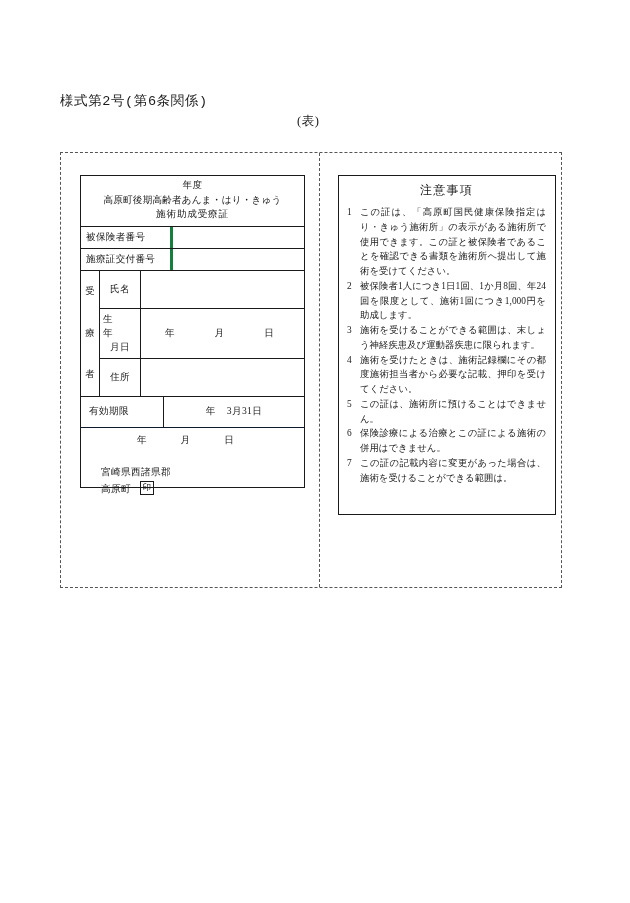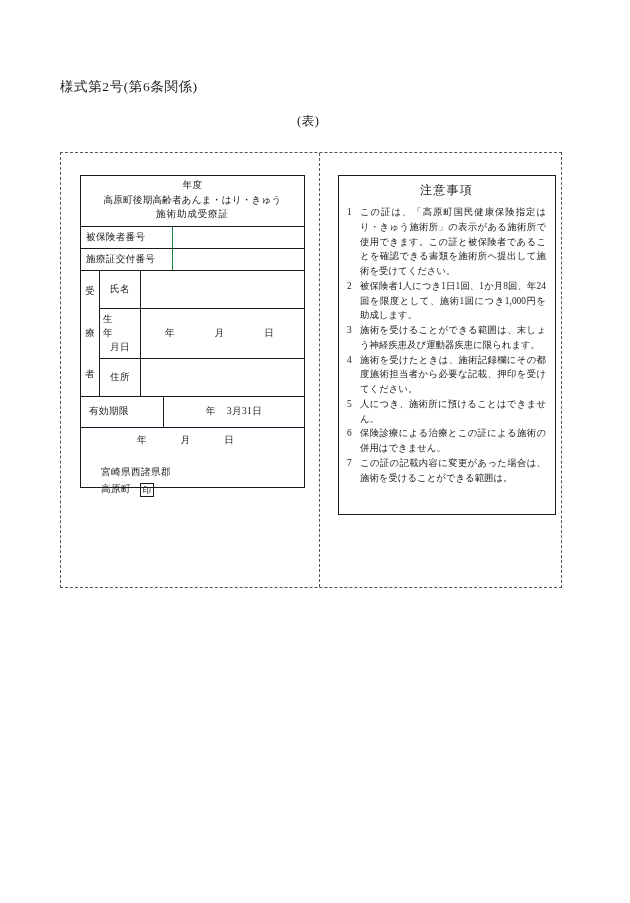--- a/index.html
+++ b/index.html
@@ -13,24 +13,25 @@
     position: relative;
     font-family: "Liberation Serif", "DejaVu Serif", serif;
     color: #1a1a1a;
     overflow: hidden;
   }
 
   
   .form-number {
     position: absolute;
     left: 60px;
-    top: 78px;
+    top: 92px;
     font-size: 13.5px;
     letter-spacing: 0.6px;
     white-space: nowrap;
+    font-family: Liberation Mono, monospace;
   }
   .omote-label {
     position: absolute;
     left: 297px;
     top: 113px;
     font-size: 12.5px;
     letter-spacing: 0.5px;
   }
 
   
@@ -93,21 +94,21 @@
   .cell {
     box-sizing: border-box;
     font-size: 9.6px;
     display: flex;
     align-items: center;
     letter-spacing: 0.3px;
   }
   .cell-label-wide {
     width: 92px;
     padding: 4px 5px;
-    border-right: 1px solid #15803d;
+    border-right: 3px solid #15803d;
   }
   .cell-blank-rest { flex: 1; }
 
   
   .receiver-block {
     display: flex;
     border-bottom: 1px solid #1a1a1a;
   }
   .receiver-vert {
     width: 19px;
@@ -208,21 +209,21 @@
 
   
   .issuer-block {
     padding: 10px 0 0 20px;
     font-size: 9.6px;
     line-height: 1.75;
     letter-spacing: 0.4px;
   }
   .issuer-town-line {
     display: flex;
-    align-items: flex-end;
+    align-items: flex-start;
     gap: 9px;
   }
   .seal-box {
     display: inline-flex;
     align-items: center;
     justify-content: center;
     width: 14px;
     height: 14px;
     border: 1px solid #1a1a1a;
     font-size: 8.6px;
@@ -367,21 +368,21 @@
     <div class="note-item">
       <span class="note-num">3</span>
       <span class="note-text">施術を受けることができる範囲は、末しょう神経疾患及び運動器疾患に限られます。</span>
     </div>
     <div class="note-item">
       <span class="note-num">4</span>
       <span class="note-text">施術を受けたときは、施術記録欄にその都度施術担当者から必要な記載、押印を受けてください。</span>
     </div>
     <div class="note-item">
       <span class="note-num">5</span>
-      <span class="note-text">人につき、施術所に預けることはできません。</span>
+      <span class="note-text">この証は、施術所に預けることはできません。</span>
     </div>
     <div class="note-item">
       <span class="note-num">6</span>
       <span class="note-text">保険診療による治療とこの証による施術の併用はできません。</span>
     </div>
     <div class="note-item">
       <span class="note-num">7</span>
       <span class="note-text">この証の記載内容に変更があった場合は、施術を受けることができる範囲は。</span>
     </div>
   </div>

